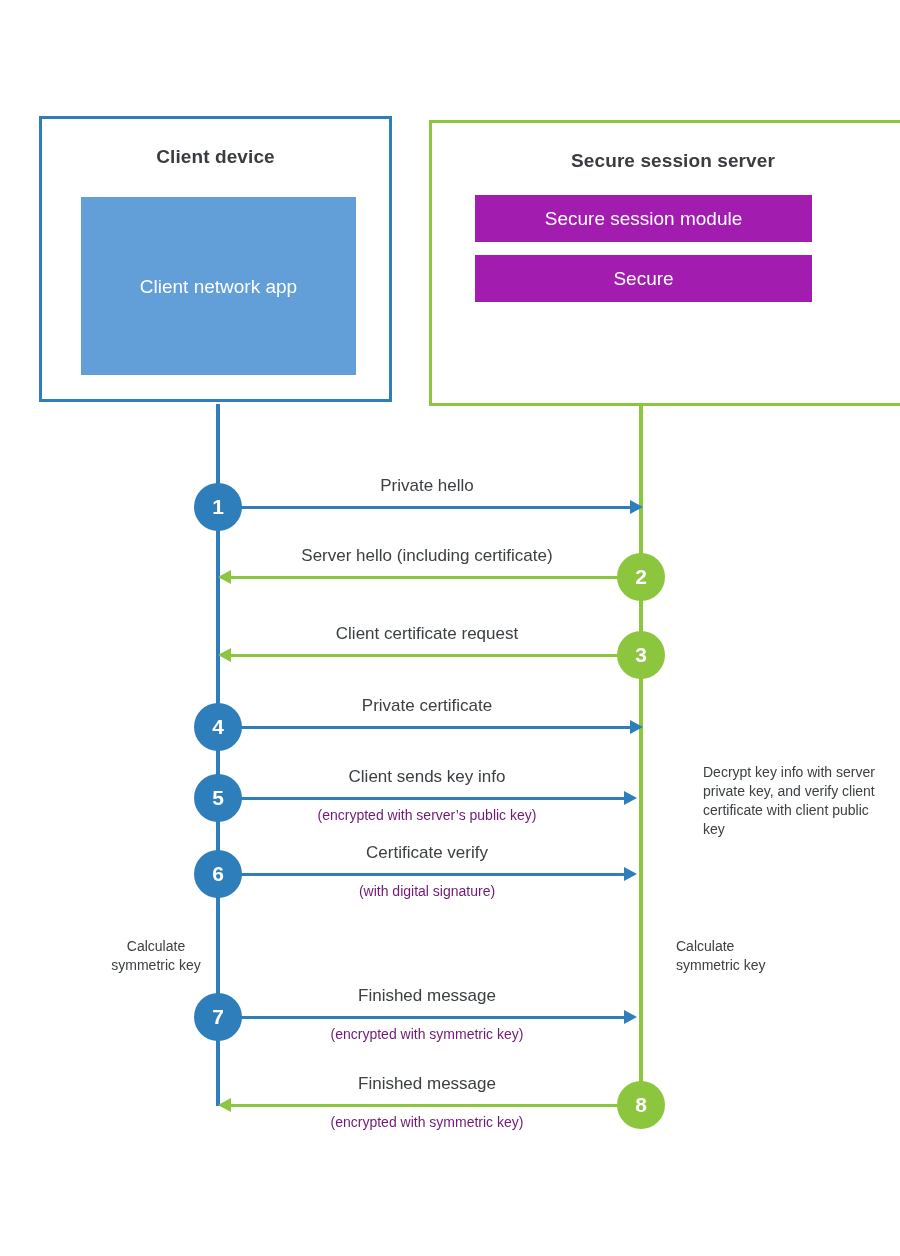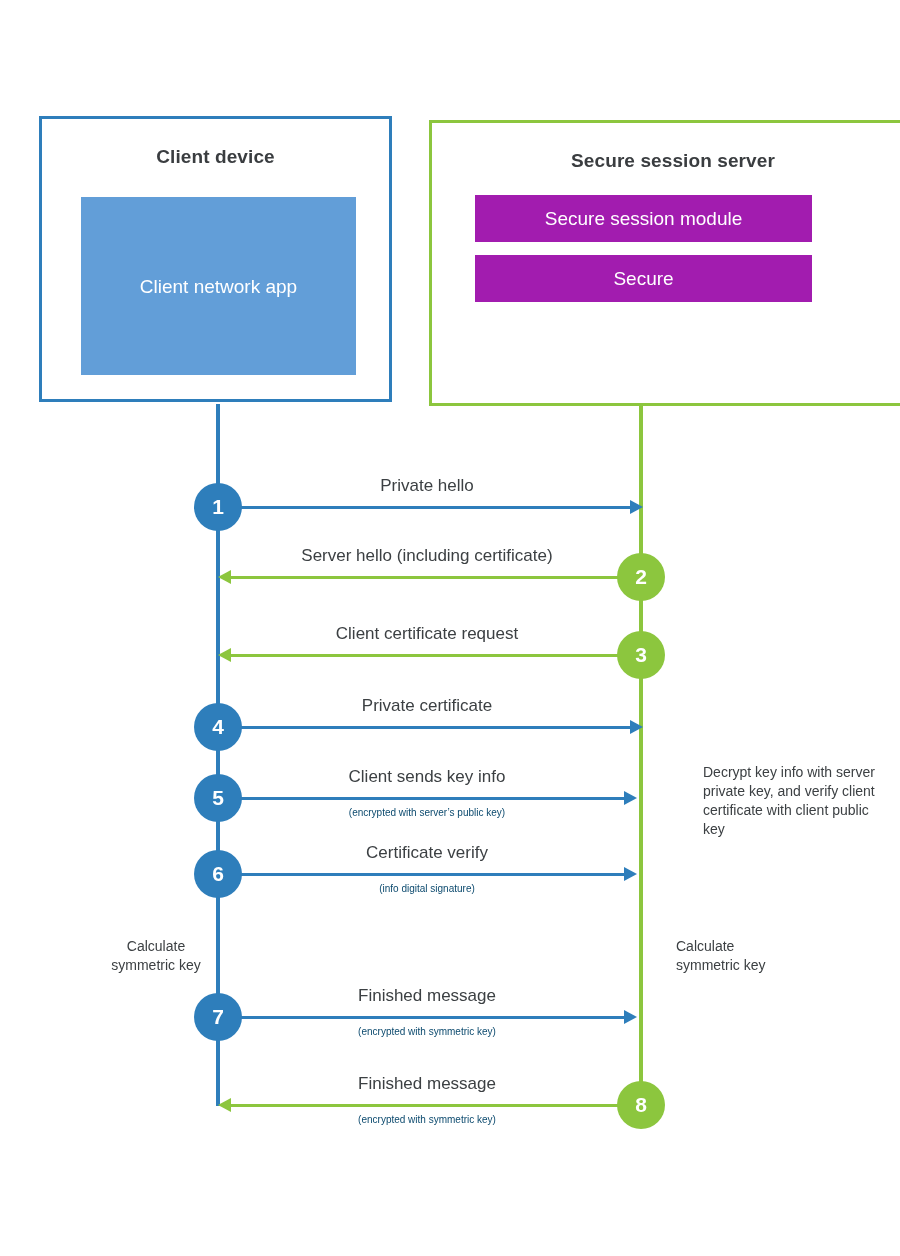--- a/index.html
+++ b/index.html
@@ -161,22 +161,22 @@
     position: absolute;
     text-align: center;
     font-size: 17px;
     color: #3c4043;
     white-space: nowrap;
     top: -31px;
   }
   .msg-sublabel {
     position: absolute;
     text-align: center;
-    font-size: 10px;
-    color: #0c4a6e;
+    font-size: 14px;
+    color: #701a75;
     white-space: nowrap;
     top: 9px;
   }
 
   
   .side-note {
     position: absolute;
     font-size: 14px;
     line-height: 19px;
     color: #3c4043;
@@ -256,21 +256,21 @@
     <div class="step-circle blue" style="left:194px;">5</div>
     <div class="msg-label" style="left:218px; width:418px;">Client sends key info</div>
     <div class="msg-sublabel" style="left:218px; width:418px;">(encrypted with server’s public key)</div>
   </div>
 
   <div class="msg" style="left:0; top:874px;">
     <div class="msg-line blue" style="left:218px; width:410px;"></div>
     <div class="arrowhead right blue" style="left:624px;"></div>
     <div class="step-circle blue" style="left:194px;">6</div>
     <div class="msg-label" style="left:218px; width:418px;">Certificate verify</div>
-    <div class="msg-sublabel" style="left:218px; width:418px;">(info digital signature)</div>
+    <div class="msg-sublabel" style="left:218px; width:418px;">(with digital signature)</div>
   </div>
 
   <div class="msg" style="left:0; top:1017px;">
     <div class="msg-line blue" style="left:218px; width:410px;"></div>
     <div class="arrowhead right blue" style="left:624px;"></div>
     <div class="step-circle blue" style="left:194px;">7</div>
     <div class="msg-label" style="left:218px; width:418px;">Finished message</div>
     <div class="msg-sublabel" style="left:218px; width:418px;">(encrypted with symmetric key)</div>
   </div>
 

